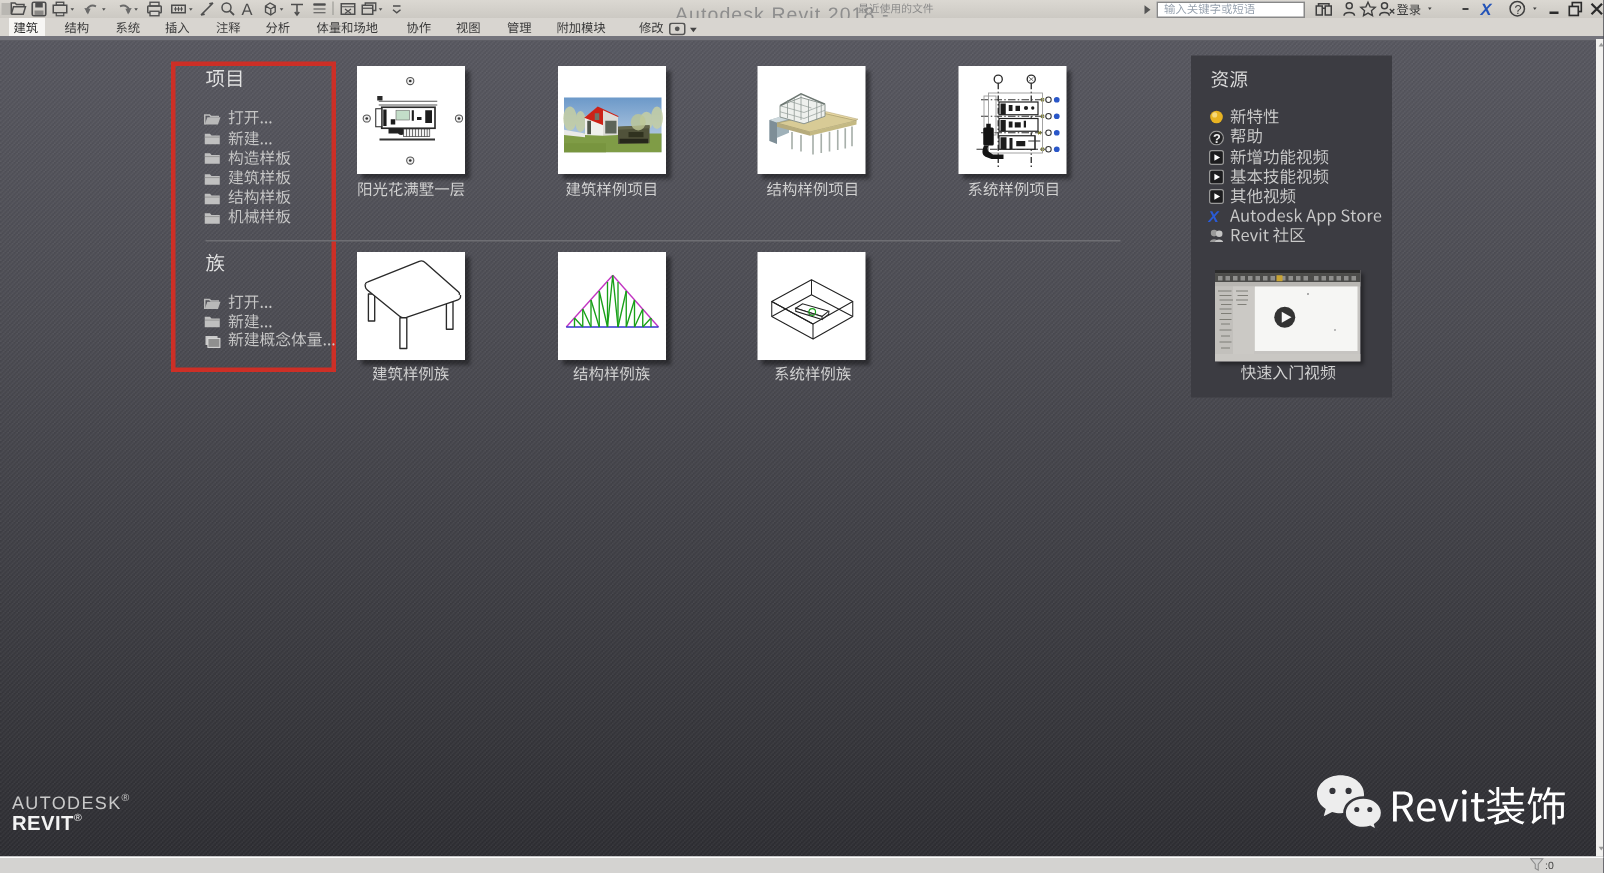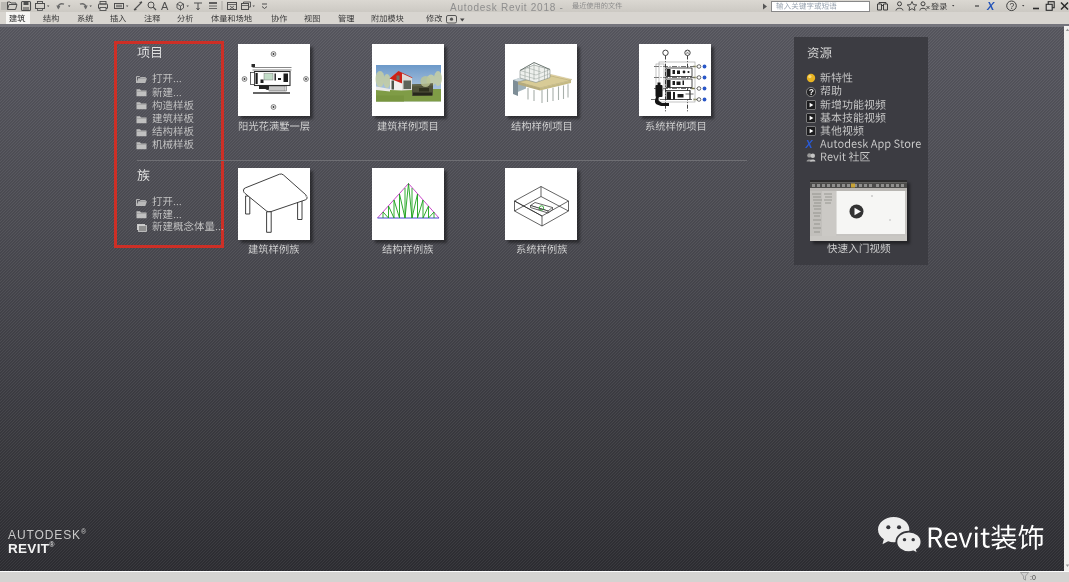--- a/index.html
+++ b/index.html
@@ -14,21 +14,21 @@
   #content{left:0;top:27px;width:1064px;height:544px;}
   #scrollstrip{left:1064px;top:26px;width:5px;height:545px;background:#f1f0ee;}
   #redrect{left:114px;top:40.5px;width:104px;height:201px;border:3.5px solid #cd2f26;}
   #sep1{left:137px;top:160px;width:610px;height:1px;background:#6e6e73;}
   .card{position:absolute;width:72px;height:72px;background:#ffffff;box-shadow:3px 3px 2.5px rgba(0,0,0,0.42);}
   #respanel{left:794px;top:37px;width:134px;height:228px;background:#3c3c42;}
   #vidthumb{left:810px;top:180px;width:97px;height:61px;box-shadow:2.5px 2.5px 2.5px rgba(0,0,0,0.4);}
   #autodesk{left:8px;top:528px;font-size:12px;color:#c9c9c9;letter-spacing:0.9px;}
   #revit{left:8px;top:541px;font-size:13.5px;font-weight:bold;color:#f3f3f3;letter-spacing:0.3px;}
   #statusbar{left:0;top:571px;width:1069px;height:11px;background:#d4d3d1;border-top:1px solid #fbfbfb;box-sizing:border-box;}
-  #titletext{left:450px;top:1.5px;font-size:10px;color:#8e8e8e;position:absolute;letter-spacing:0.72px;}
+  #titletext{left:450px;top:1.5px;font-size:13px;color:#8e8e8e;position:absolute;letter-spacing:0.72px;}
 </style></head>
 <body>
 <div class="abs" id="titlebar"></div>
 <div class="abs" style="left:0;top:0;">
     <svg width="270" height="12" style="display:block">
       <path d="M1,2 h6 v8 h-6 z" fill="#b9b7b2"></path>
       <g transform="translate(7,1)">
         <path d="M0.5,8.5 L2,3.5 L9,3.5 L9,2 L4,2 L3,1 L0.5,1 Z M2,3.5 L10,3.5 L8.5,8.5 L0.5,8.5" fill="none" stroke="#4e4e4e" stroke-width="1"></path>
       </g>
       <g transform="translate(21,1)">

